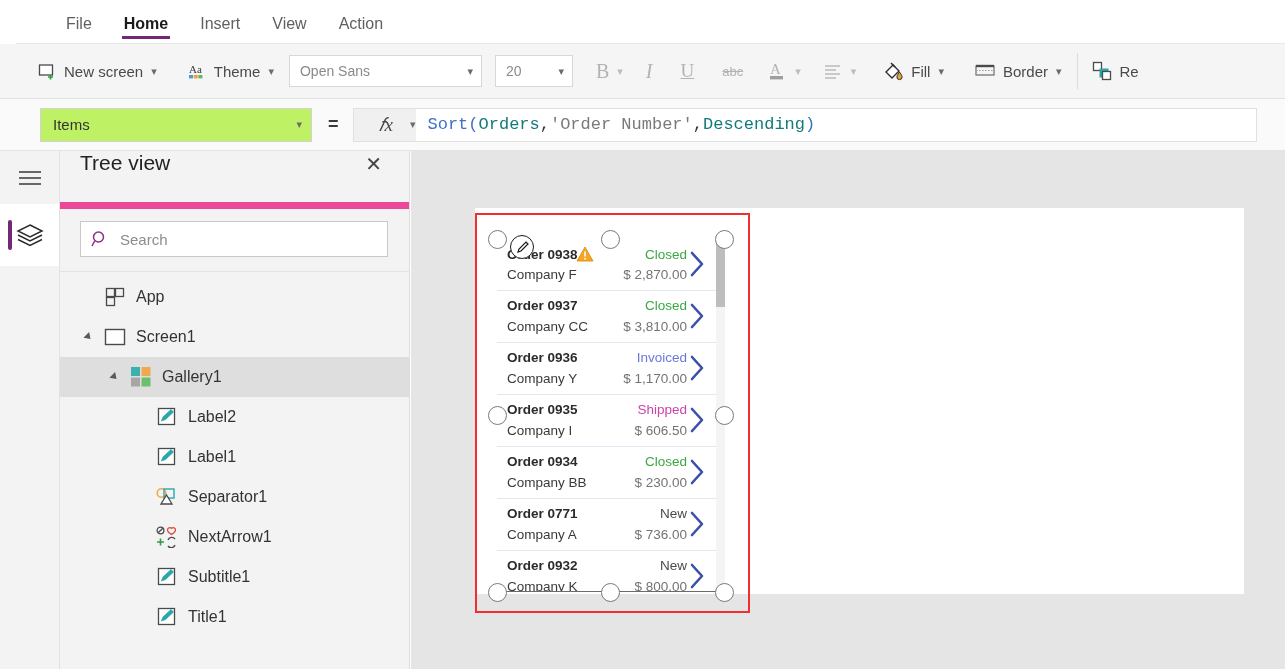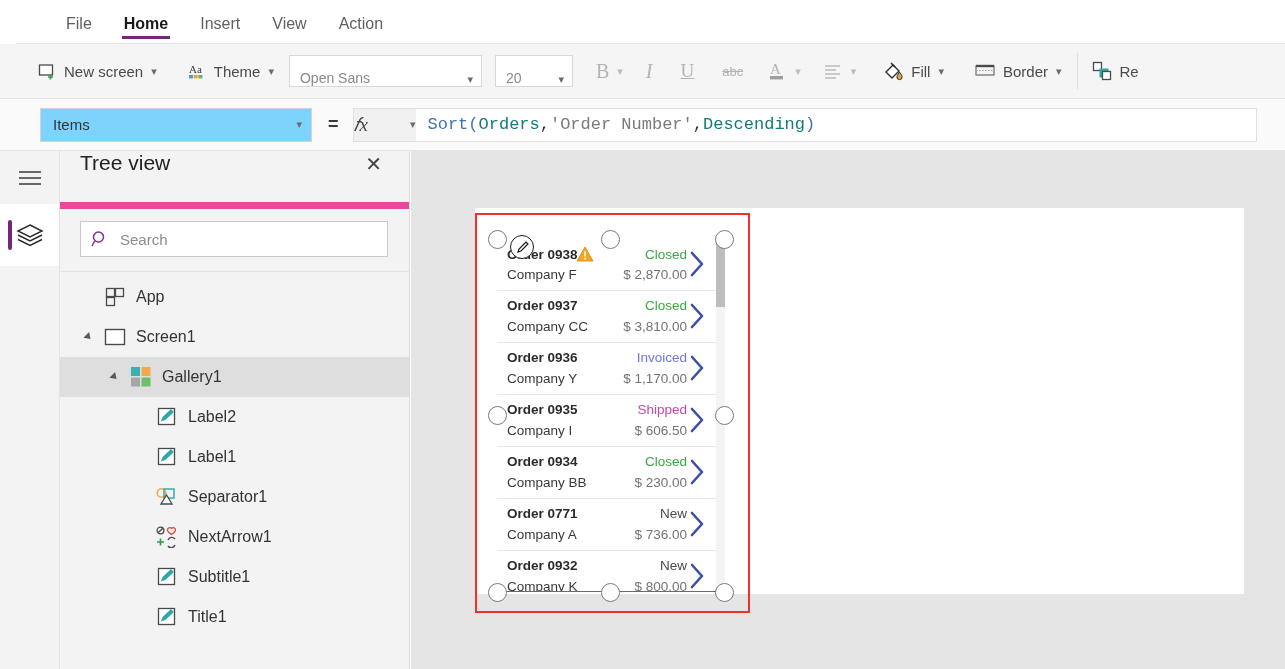--- a/index.html
+++ b/index.html
@@ -50,44 +50,44 @@
   .rb.disabled { color:#b3b3b3; cursor:default; }
   .chev { font-size:11px; color:#6b6b6b; margin-left:1px; }
   .rb.disabled .chev { color:#bdbdbd; }
   .rb-sep { width:1px; height:36px; background:#dcdcdc; margin:0 5px; }
 
   .ic { display:inline-flex; align-items:center; justify-content:center; }
 
   
   .combo {
     height:32px; border:1px solid #d8d8d8; background:#fff;
-    display:flex; align-items:flex-end; justify-content:space-between;
+    display:flex; align-items:center; justify-content:space-between;
     padding:0 8px 0 10px; color:#8a8a8a; font-size:14px;
   }
   .combo.font { width:193px; margin-left:6px; }
   .combo.size { width:78px; margin-left:13px; }
 
   
   .fbar {
     position:absolute; left:0; top:99px; width:1285px; height:52px;
     background:#fafafa;
     border-bottom:1px solid #e4e4e4;
     display:flex; align-items:center;
   }
   .prop-select {
     margin-left:40px; width:272px; height:34px;
-    border:1px solid #d2d2d2; background:#7dd3fc;
+    border:1px solid #d2d2d2; background:#bef264;
     display:flex; align-items:center; justify-content:space-between;
     padding:0 9px 0 12px; font-size:15px; color:#333;
   }
   .eq { margin:0 14px 0 16px; font-size:18px; color:#3a3a3a; font-weight:bold;}
   .fx-box {
     width:63px; height:34px; background:#f0f0f0; border:1px solid #e0e0e0;
     border-right:none;
-    display:flex; align-items:center; justify-content:space-between; gap:10px;
+    display:flex; align-items:center; justify-content:flex-end; gap:16px;
   }
   .fx { font-family:"Liberation Serif", serif; font-style:italic; font-size:19px; color:#444; }
   .formula-input {
     height:34px; flex:1; background:#fff; border:1px solid #e0e0e0; border-left:none;
     display:flex; align-items:center; padding-left:12px;
     font-family:"Liberation Mono", monospace; font-size:17px;
     letter-spacing:0px; overflow:hidden; white-space:nowrap;
   }
   .t-fn   { color:#3f72c1; }
   .t-id   { color:#127a7a; }

